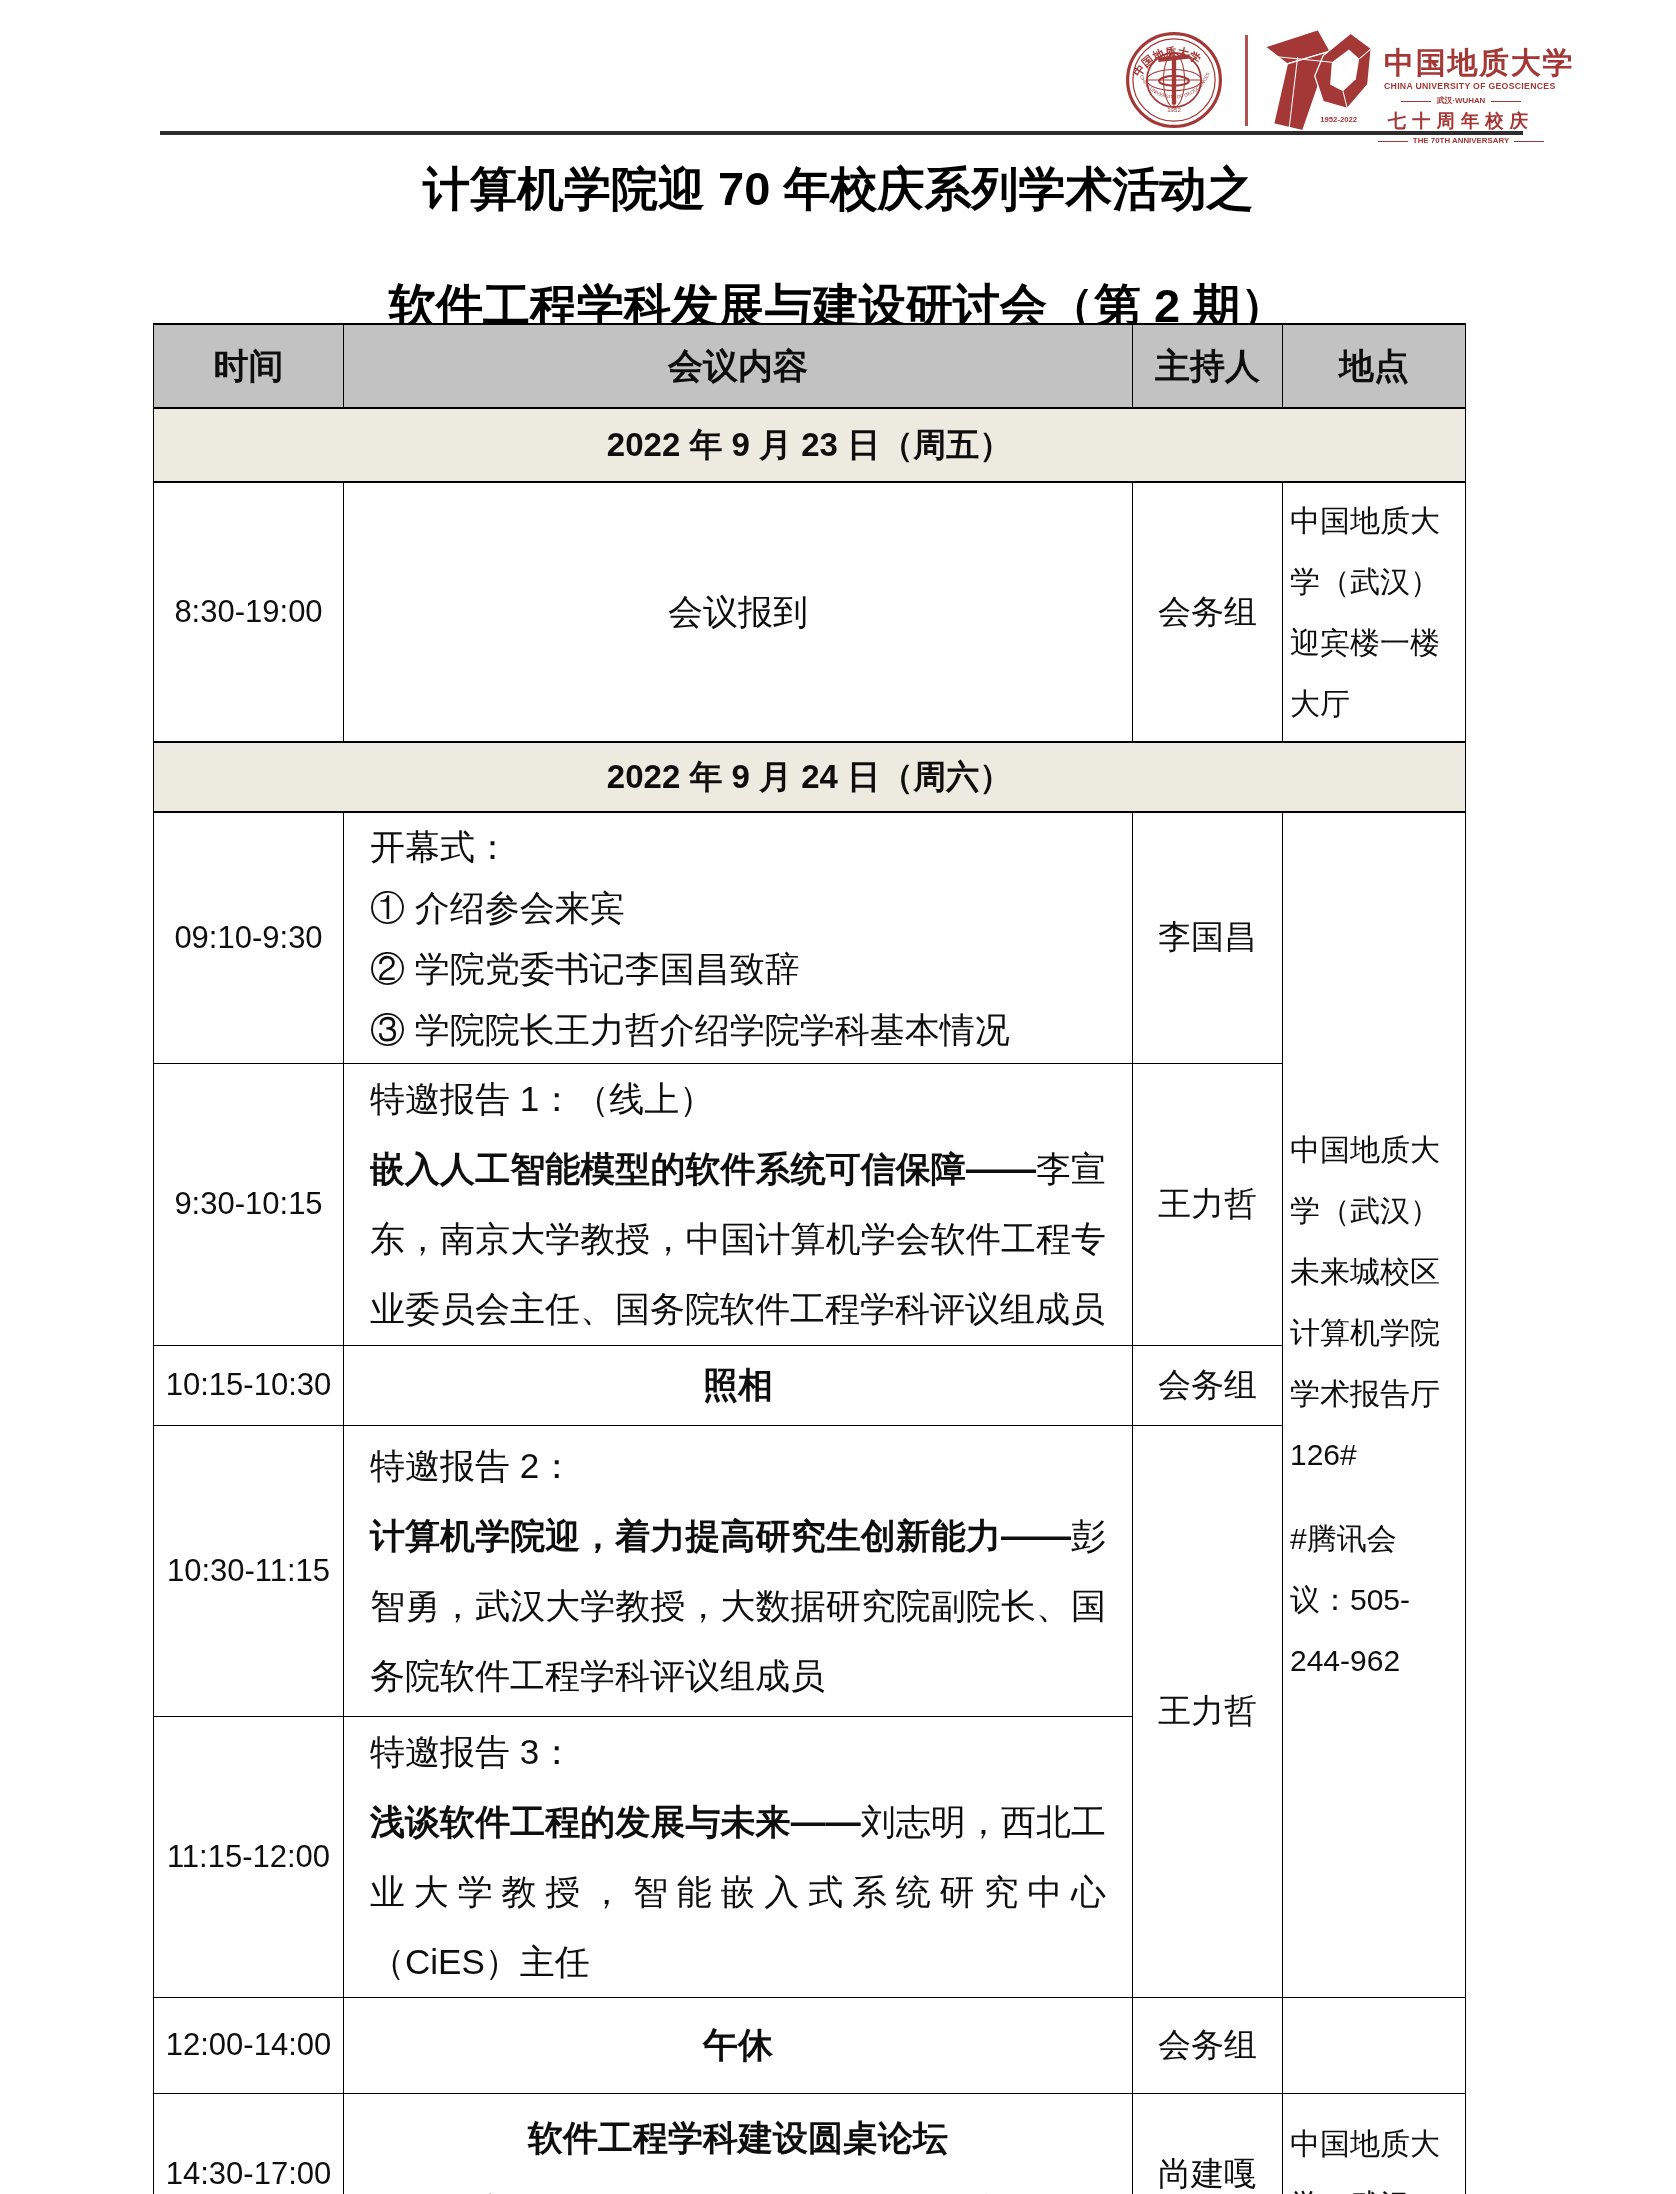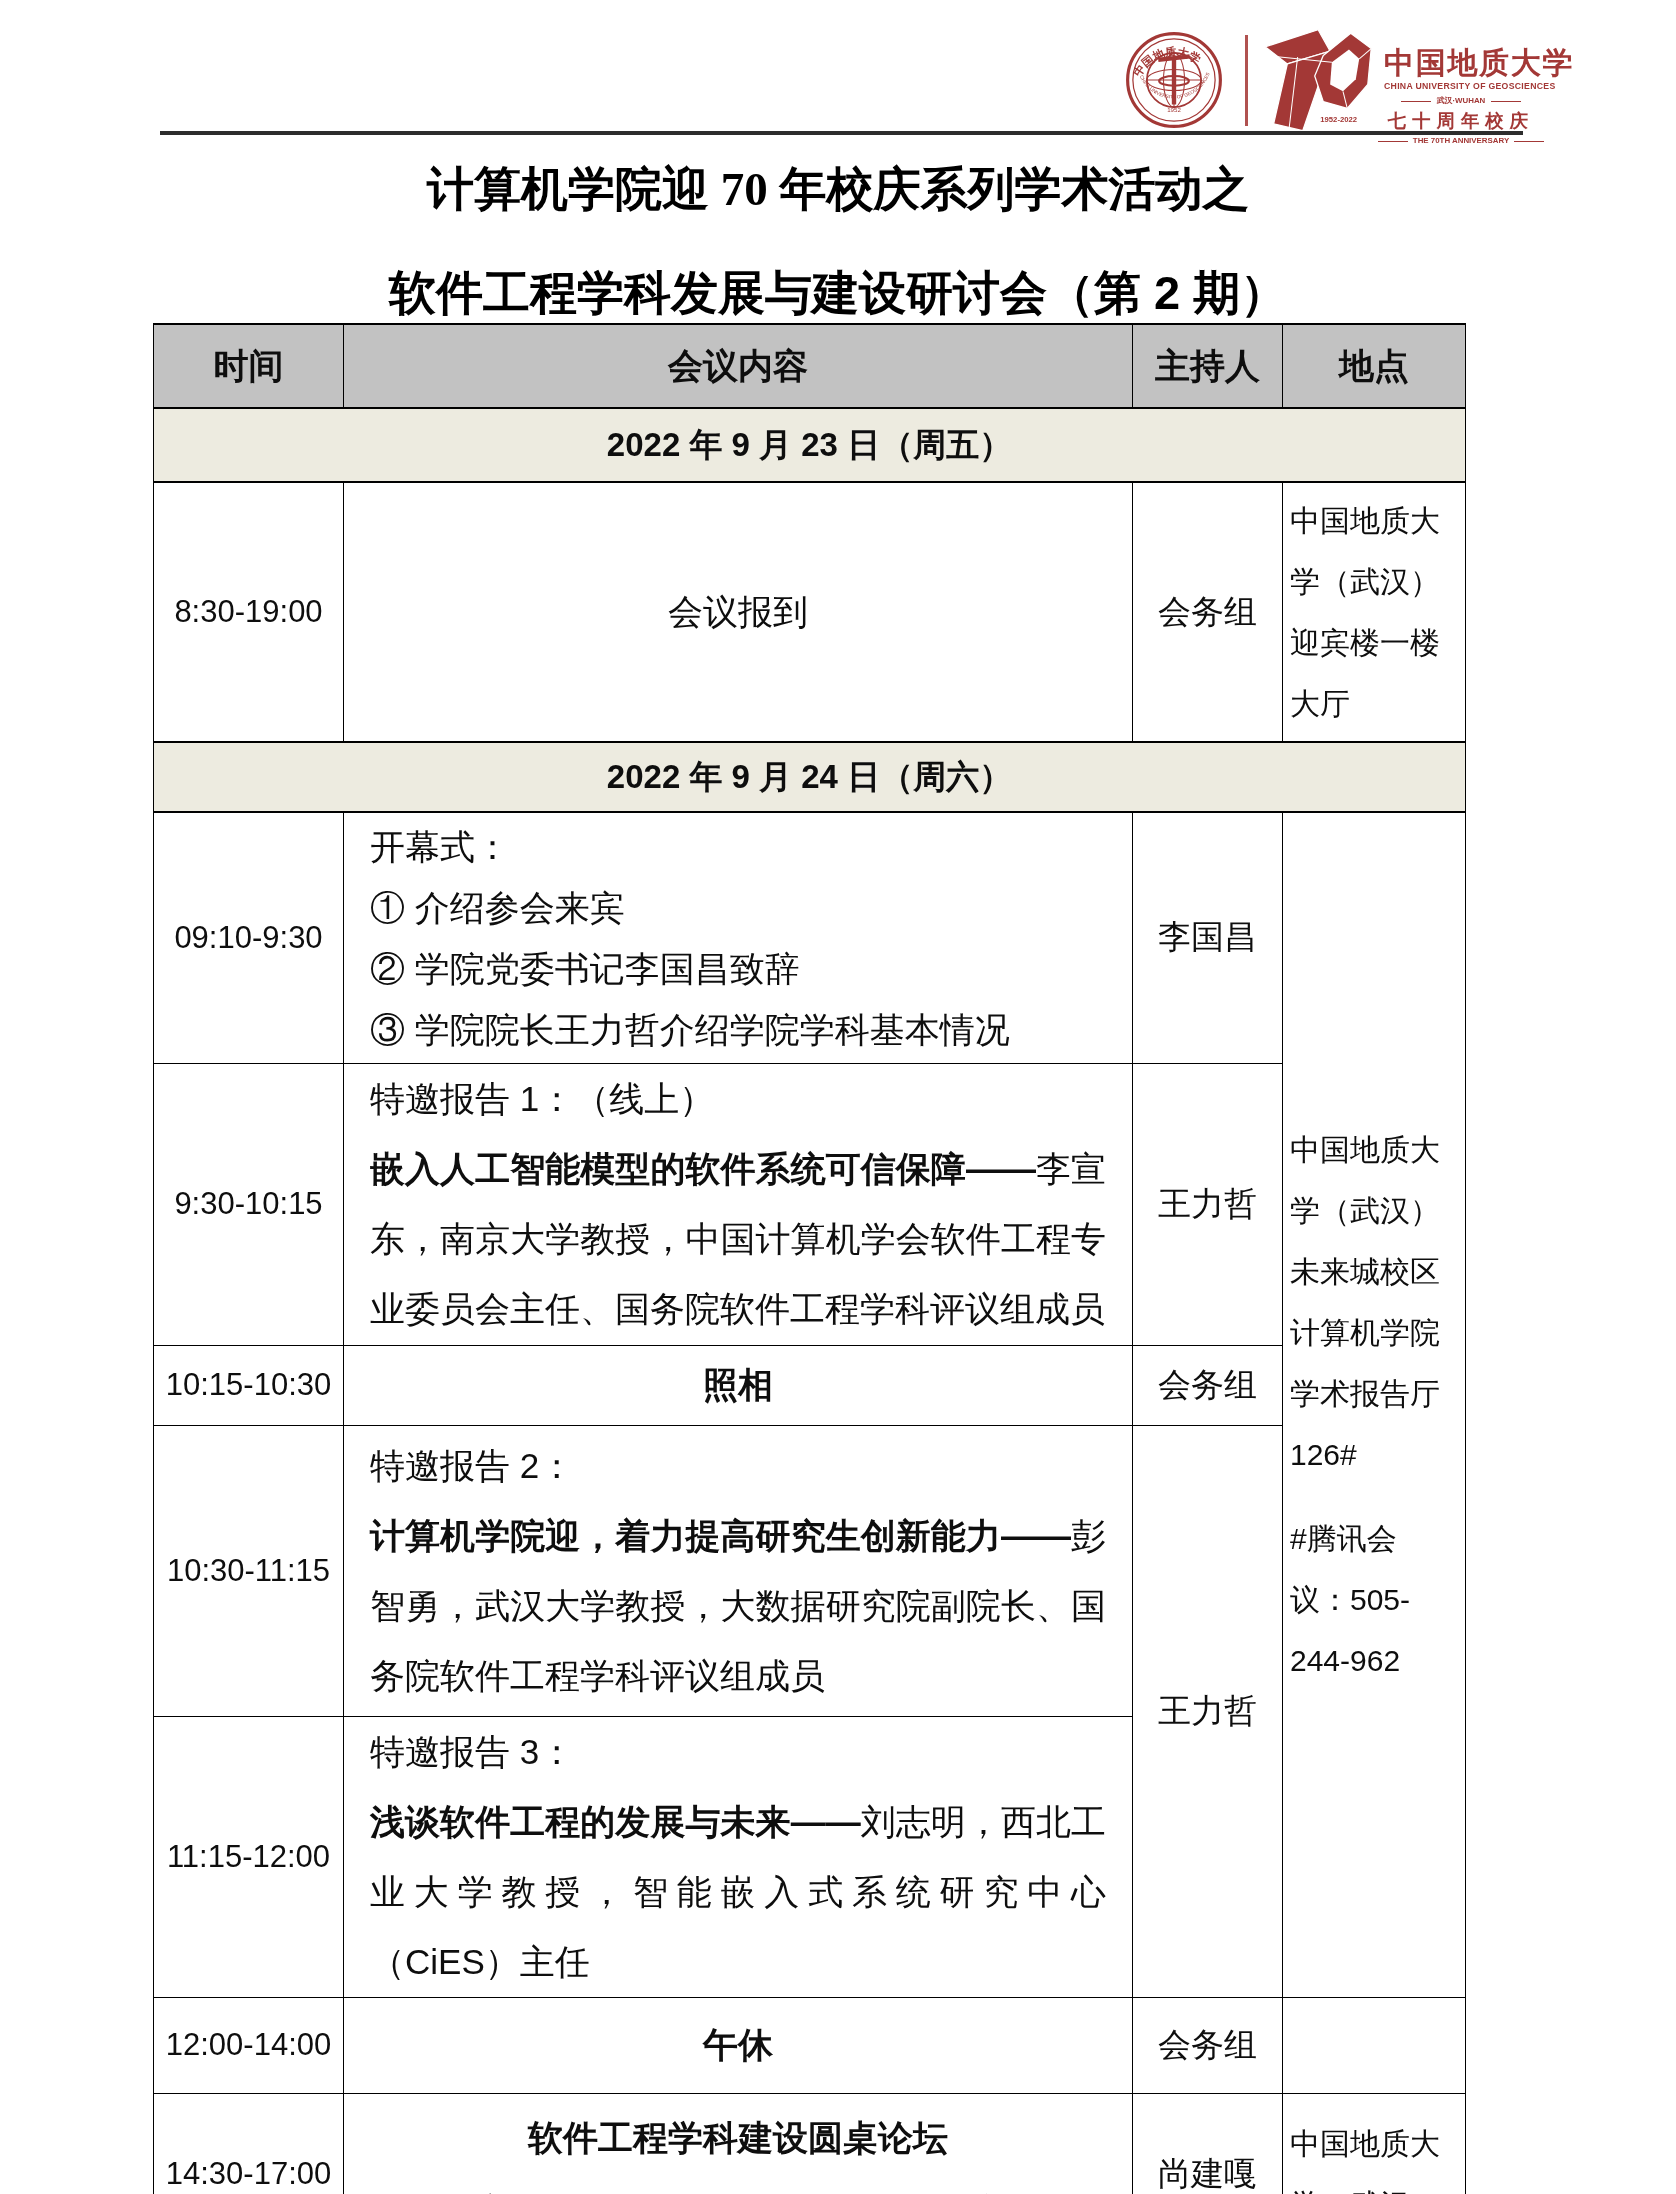--- a/index.html
+++ b/index.html
@@ -15,22 +15,22 @@
   .univ-text{position:absolute;left:259px;top:19px;width:154px;text-align:center;color:#a33836;}
   .univ-cn{font-size:30px;font-weight:bold;letter-spacing:1.7px;line-height:35px;white-space:nowrap;}
   .univ-en{font-size:8.7px;font-weight:bold;letter-spacing:0.3px;line-height:12.2px;white-space:nowrap;}
   .dash-row{display:flex;align-items:center;gap:5.2px;justify-content:center;line-height:10.5px;margin-top:4px;}
   .dash-row .dash{flex:0 0 30px;height:0.9px;background:#a33836;}
   .dash-row .tiny{font-size:7.9px;font-weight:bold;white-space:nowrap;}
   .anniv-cn{font-size:18.3px;font-weight:bold;letter-spacing:6.1px;line-height:23px;margin-top:2.6px;white-space:nowrap;}
   .rule{position:absolute;left:160px;top:131px;width:1363px;height:4.4px;background:#2d2d2d;}
   
   .doc-title{position:absolute;left:8.7px;width:1659px;text-align:center;font-size:47px;font-weight:bold;color:#000;line-height:54px;}
-  .t1{top:162px;font-family:Liberation Serif, serif;}
-  .t2{top:266px;}
+  .t1{top:162px;}
+  .t2{top:279px;}
   
   table.agenda{
     position:absolute;left:153px;top:323px;width:1313px;
     border-collapse:collapse;table-layout:fixed;
   }
   .agenda th,.agenda td{border:1.7px solid #000;vertical-align:middle;padding:0;overflow:hidden;}
   .agenda th{background:#c2c2c2;font-size:35px;font-weight:bold;text-align:center;border-bottom-width:2.6px;border-top-width:2.6px;}
   tr.day-row td{
     background:#edebe0;text-align:center;font-weight:bold;font-size:33px;
     border-top-width:2.6px;border-bottom-width:2.6px;

